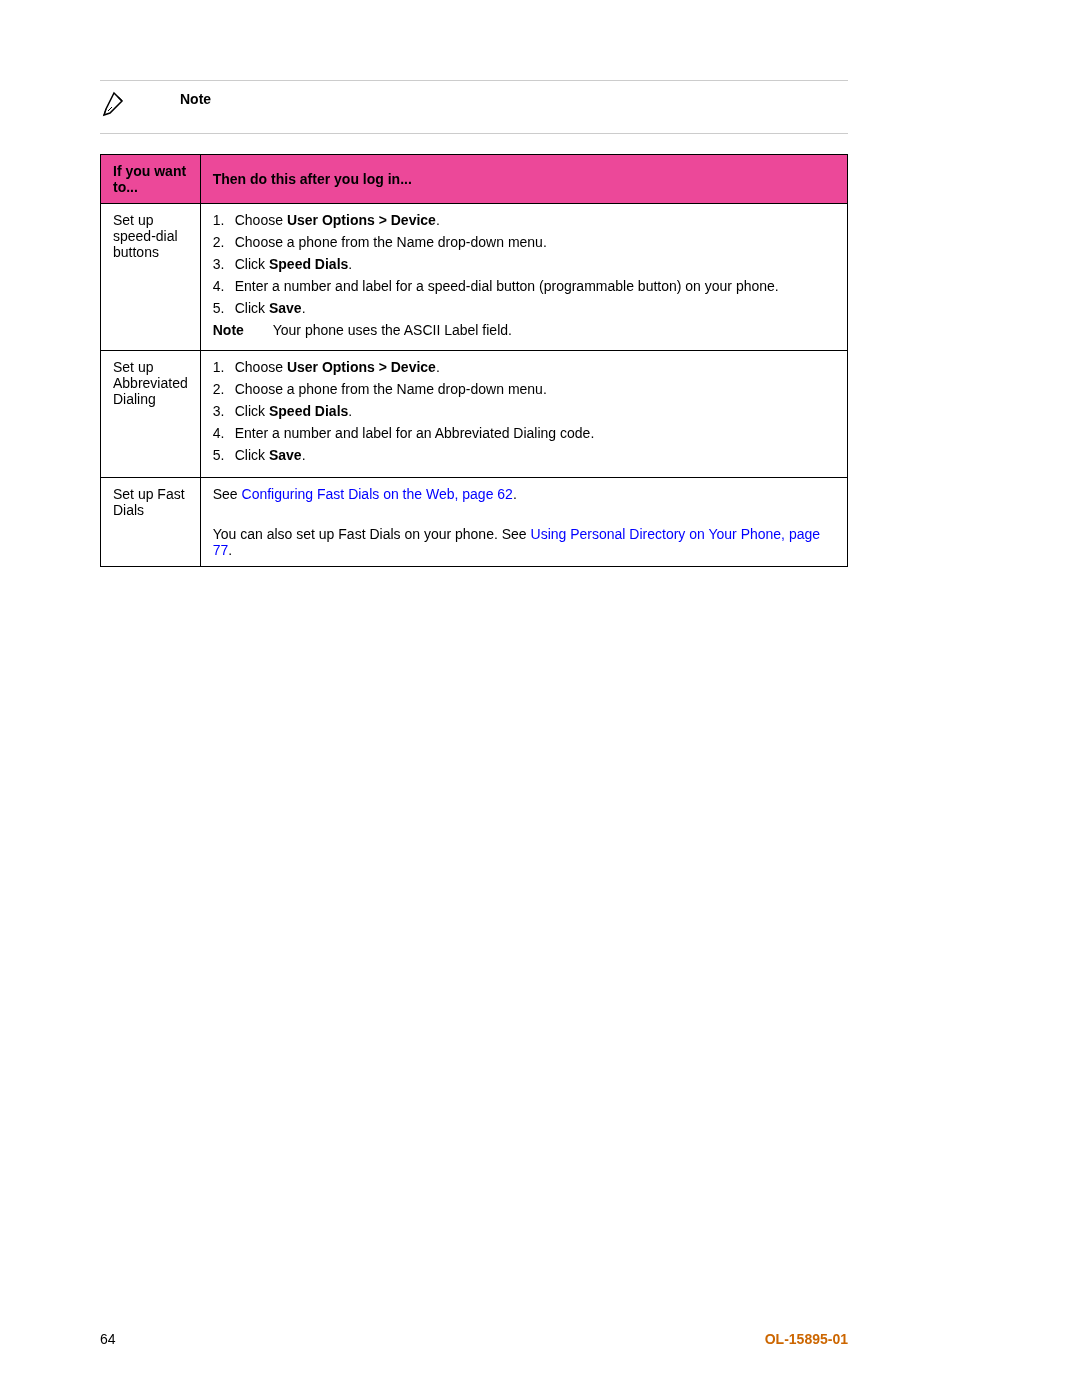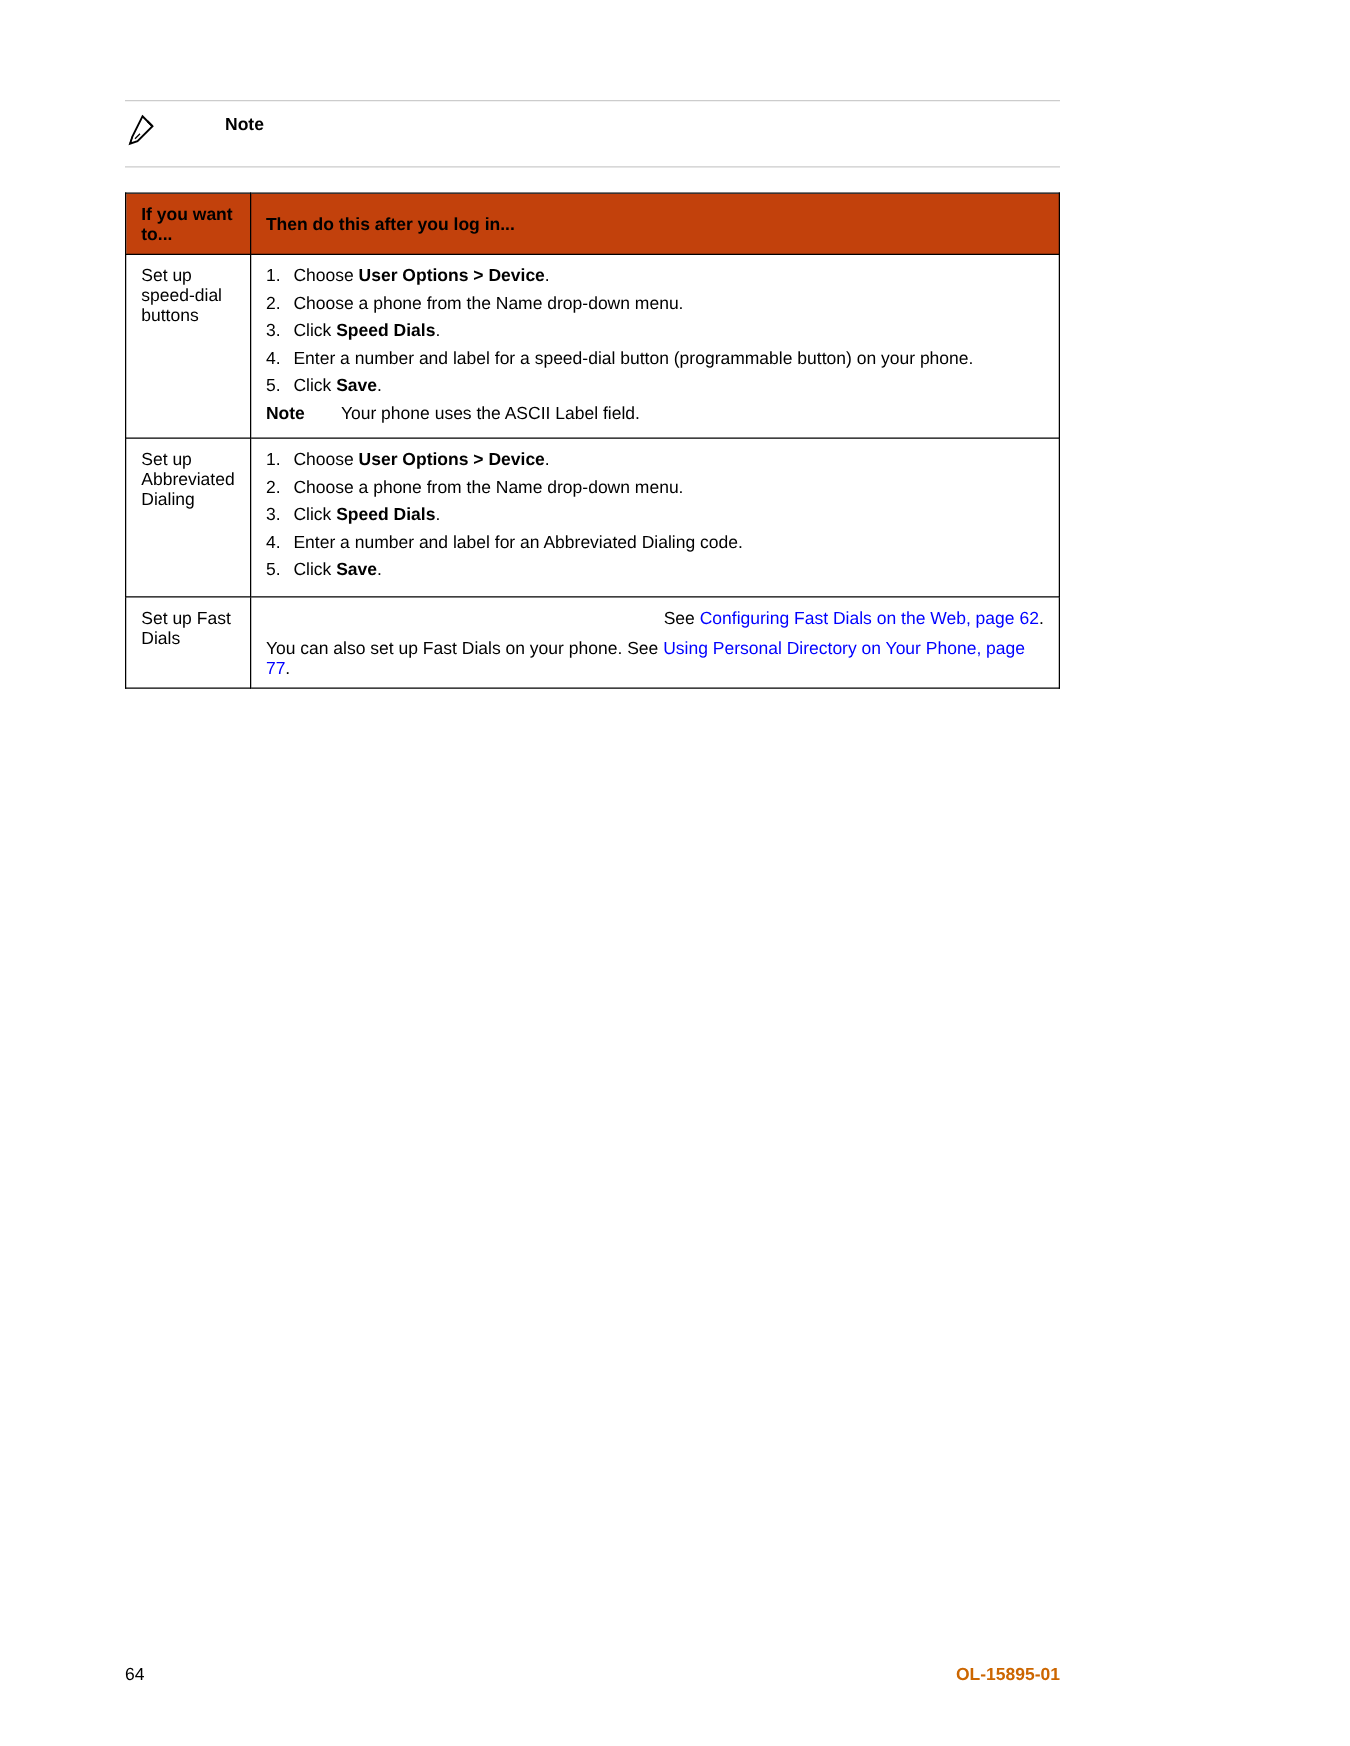--- a/index.html
+++ b/index.html
@@ -64,21 +64,21 @@
       border-collapse: collapse;
       margin-top: 4px;
     }
 
     .main-table th {
       border: 1px solid #000000;
       padding: 8px 12px;
       text-align: left;
       font-weight: bold;
       font-size: 14px;
-      background: #c2410c;
+      background: #ec4899;
     }
 
     .main-table td {
       border: 1px solid #000000;
       padding: 8px 12px;
       vertical-align: top;
       font-size: 14px;
     }
 
     .main-table td:first-child {
@@ -259,21 +259,21 @@
             </li>
           </ol>
         </td>
       </tr>
 
       <tr>
         <td>
           <span>Set up Fast Dials</span>
         </td>
         <td>
-          <p style="margin-bottom: 8px; text-align: right;">
+          <p style="margin-bottom: 24px;">
             <span>See </span><a class="link-blue" href="#configuring-fast-dials">Configuring Fast Dials on the Web, page 62</a>.
           </p>
           <p>
             <span>You can also set up Fast Dials on your phone. See </span><a class="link-blue" href="#personal-directory">Using Personal Directory on Your Phone, page 77</a><span>.</span>
           </p>
         </td>
       </tr>
     </tbody>
   </table>
 

